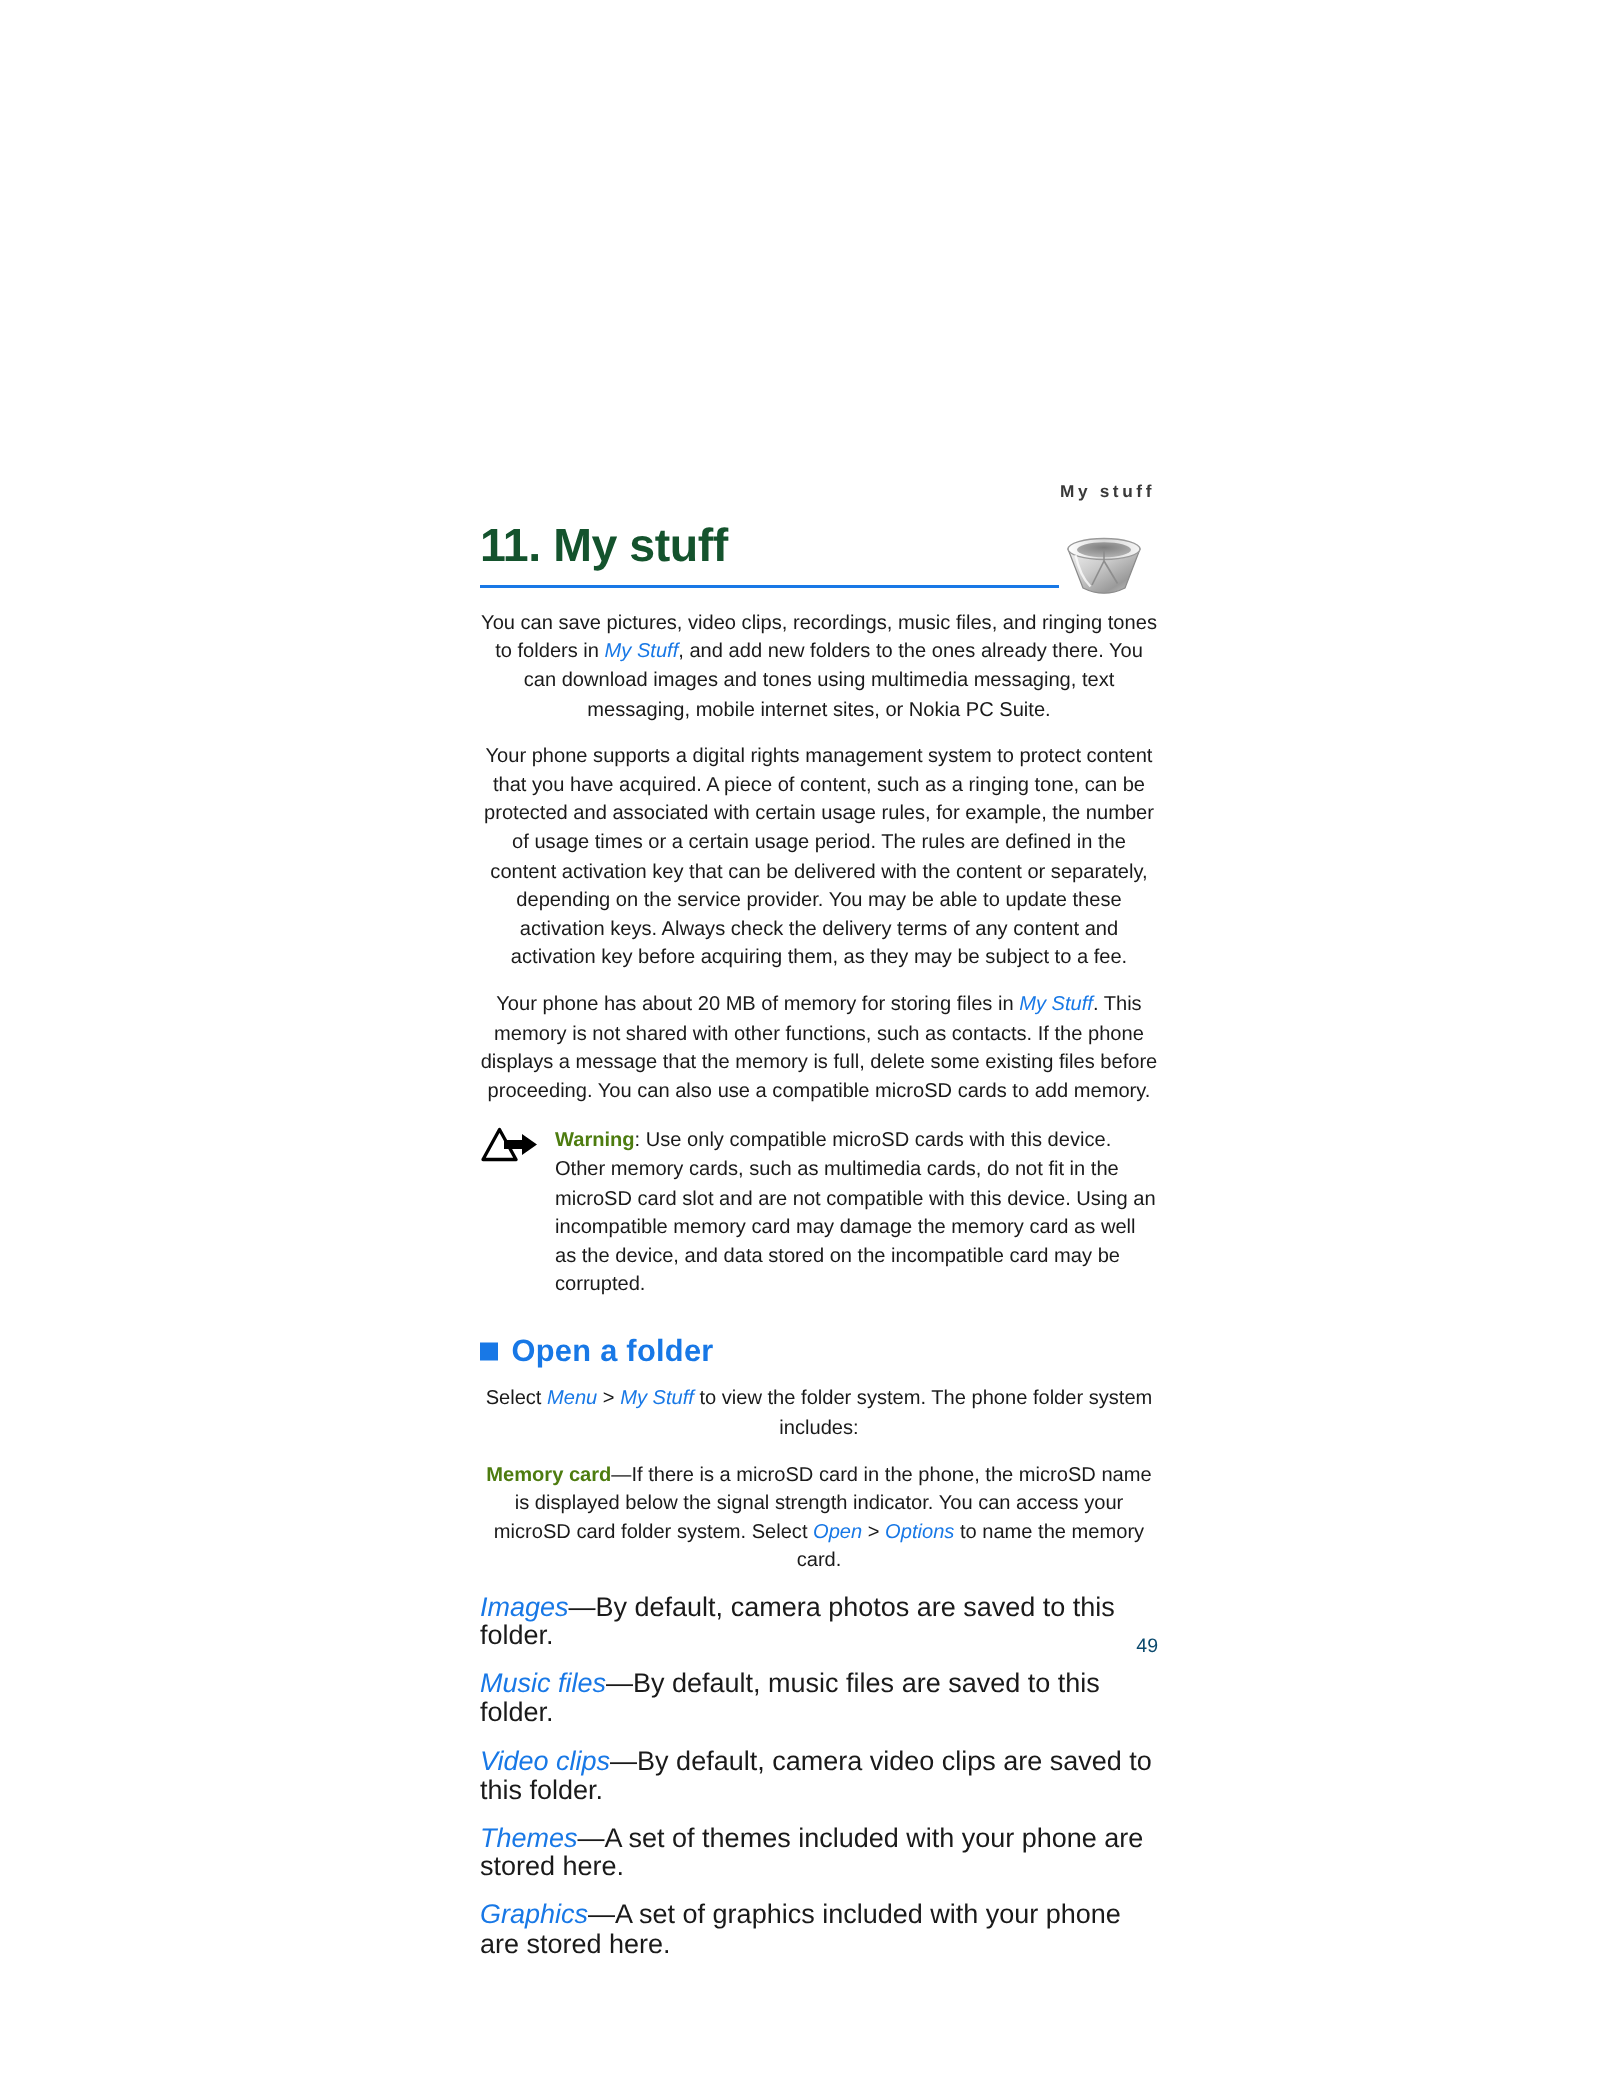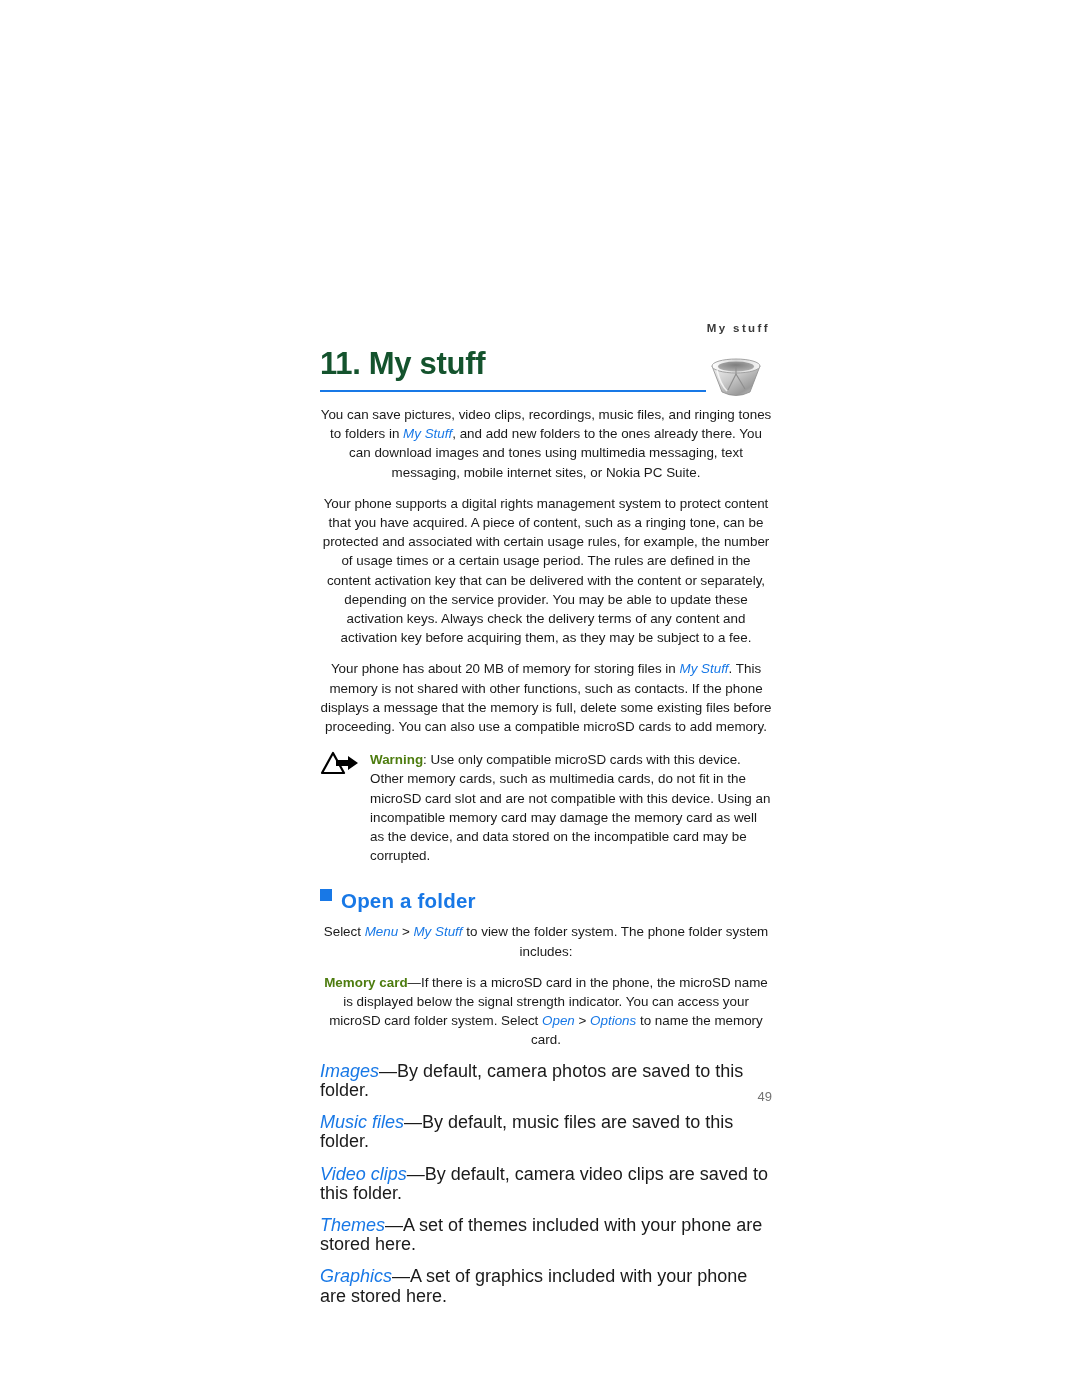--- a/index.html
+++ b/index.html
@@ -108,20 +108,21 @@
   .warning-text {
     margin: 0;
     font-size: 13.4px;
     line-height: 19.2px;
     color: #1a1a1a;
   }
 
   
   .section-heading {
     display: flex;
+    align-items: center;
     margin: 24px 0 9px 0;
   }
   .section-bullet {
     width: 12px;
     height: 12px;
     background: #1878E6;
     margin-right: 9px;
     flex: 0 0 auto;
   }
   .section-heading-label {
@@ -140,21 +141,21 @@
   }
 
   
   .page-number {
     position: absolute;
     left: 320px;
     top: 1073px;
     width: 452px;
     text-align: right;
     font-size: 13px;
-    color: #737373;
+    color: #0c4a6e;
   }
 </style>
 </head>
 <body>
 
 <div class="page">
 
   <div class="running-header">My stuff</div>
 
   <div class="chapter-title">11. My stuff</div>

